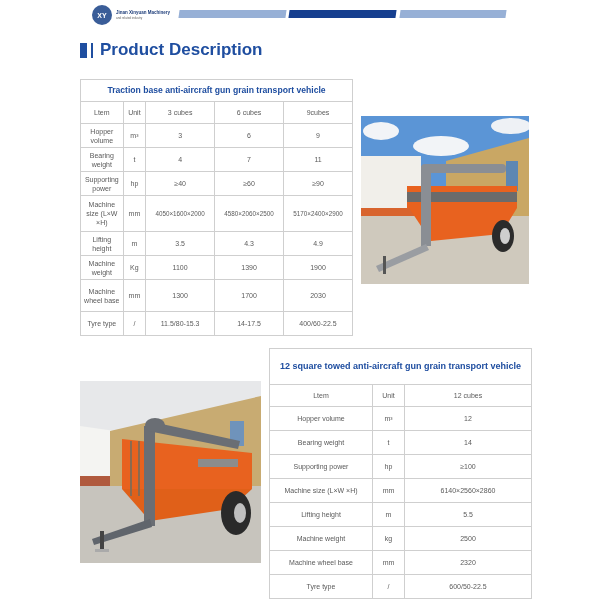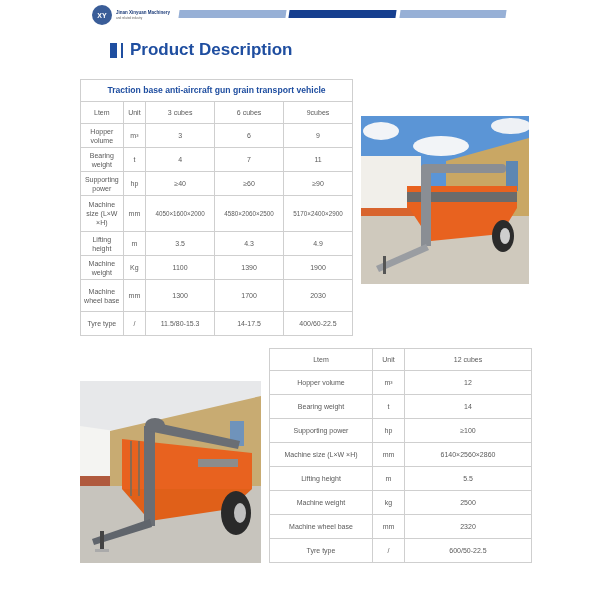--- a/index.html
+++ b/index.html
@@ -5,21 +5,21 @@
   html, body { margin:0; padding:0; }
   body { width:600px; height:600px; background:#ffffff; position:relative; overflow:hidden; font-family:"Liberation Sans", "DejaVu Sans", sans-serif; color:#555; }
   .logo { position:absolute; left:92px; top:4px; width:90px; height:22px; display:flex; align-items:center; }
   .logo-badge { width:20px; height:20px; border-radius:50%; background:#3a5d98; display:flex; align-items:center; justify-content:center; color:#fff; font-size:7px; font-weight:bold; }
   .logo-text { margin-left:4px; display:flex; flex-direction:column; }
   .logo-name { font-size:4.5px; color:#1d3d7a; font-weight:bold; line-height:6px; }
   .logo-sub { font-size:3px; color:#666; line-height:4px; }
   .bar { position:absolute; top:10px; height:8px; transform:skewX(-8deg); }
   .bar.light { background:#97b0d6; }
   .bar.dark { background:#163f8f; }
-  .heading { position:absolute; left:80px; top:40px; display:flex; align-items:center;margin-left:30px; }
+  .heading { position:absolute; left:80px; top:40px; display:flex; align-items:center; }
   .heading-mark1 { width:7px; height:15px; background:#1f4ea0; }
   .heading-mark2 { width:2px; height:15px; background:#1f4ea0; margin-left:4px; }
   .heading-text { margin-left:7px; font-size:17px; color:#1f4ea0; font-weight:bold; }
   table { border-collapse:collapse; position:absolute; font-size:7px; color:#5a5a5a; }
   td, th { border:1px solid #cfcfcf; text-align:center; padding:0 1px; font-weight:normal; line-height:9px; }
   .t-title { color:#1f4ea0; font-weight:bold; font-size:8.6px; }
   .photo { position:absolute; overflow:hidden; }
 </style>
 </head>
 <body>
@@ -157,20 +157,23 @@
     <ellipse cx="156" cy="132" rx="15" ry="22" fill="#2a2a2a"></ellipse>
     <ellipse cx="160" cy="132" rx="6" ry="10" fill="#bfbfbf"></ellipse>
     <polygon points="12,158 70,138 72,146 14,164" fill="#60656c"></polygon>
     <rect x="20" y="150" width="4" height="20" fill="#444"></rect>
     <rect x="15" y="168" width="14" height="3" fill="#aaa"></rect>
   </svg>
 </div>
 
 <table style="left:269px;top:348px;width:263px;">
   <tbody>
+      <tr style="height:36px;">
+        <td colspan="3" class="t-title" style="font-size:9px;">12 square towed anti-aircraft gun grain transport vehicle</td>
+      </tr>
   <tr style="height:22px;">
     <td style="width:100px">Ltem</td>
     <td style="width:29px">Unit</td>
     <td>12 cubes</td>
   </tr>
   <tr style="height:24px;">
     <td>Hopper volume</td>
     <td>m³</td>
     <td>12</td>
   </tr>

